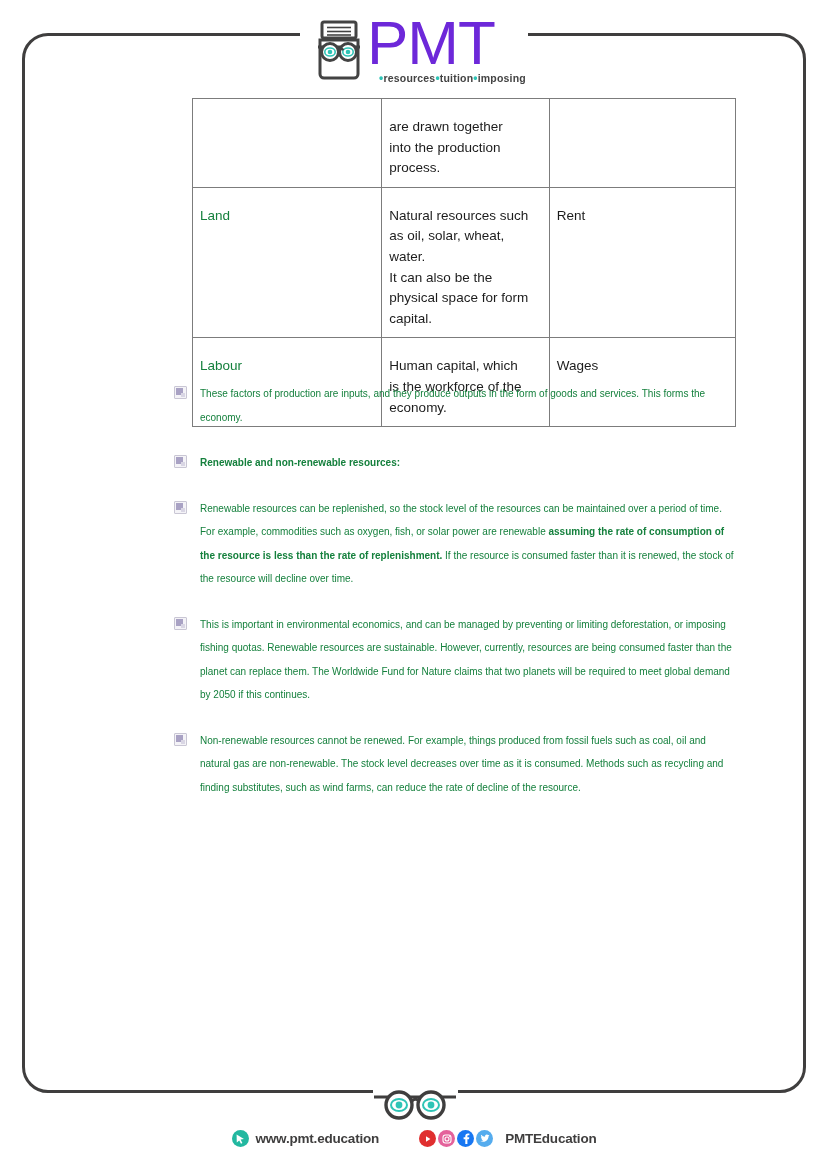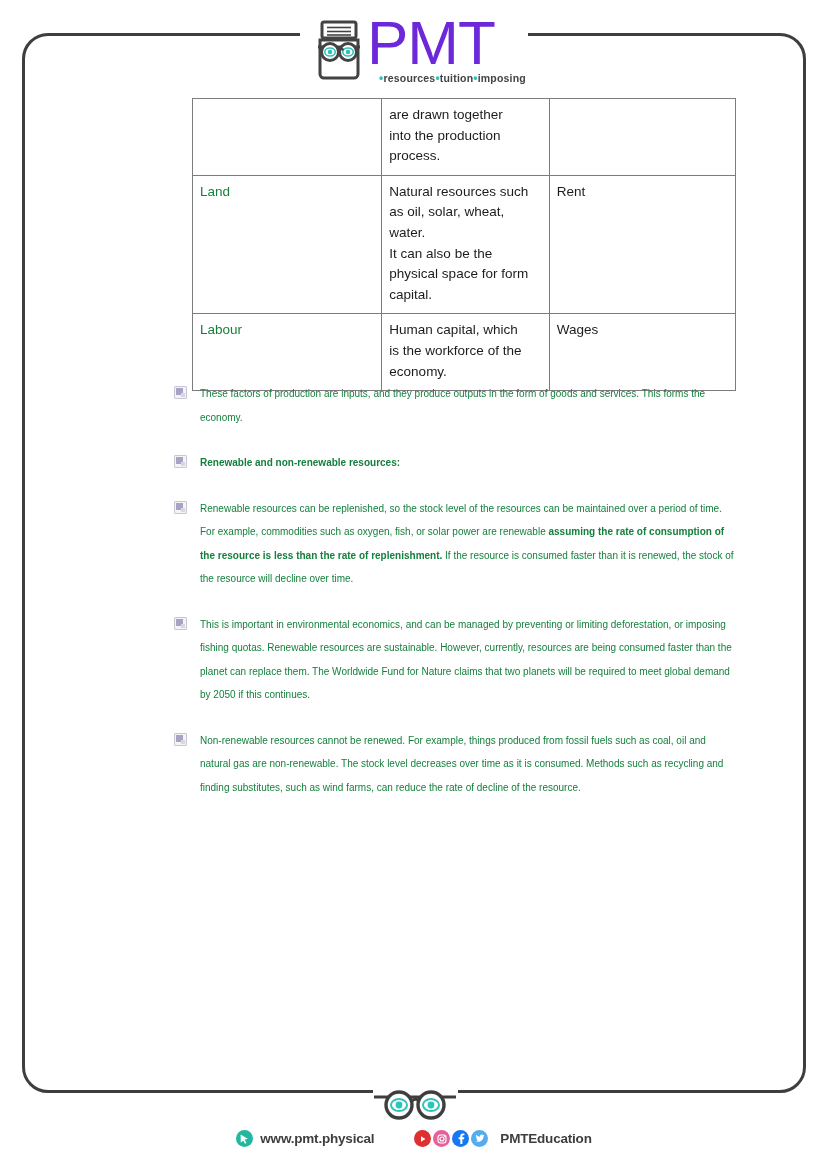--- a/index.html
+++ b/index.html
@@ -91,21 +91,21 @@
     position: absolute;
     left: 192px;
     top: 98px;
     width: 544px;
     border-collapse: collapse;
     table-layout: fixed;
   }
   .content-table td {
     border: 1px solid #7c7c7c;
     vertical-align: top;
-    padding: 6px 7px 8px 7px;
+    padding: 18px 7px 8px 7px;
     font-family: "Liberation Sans", sans-serif;
     font-size: 13.5px;
     line-height: 20.6px;
     color: #1c1c1c;
   }
   .col-a { width: 189px; }
   .col-b { width: 167px; }
   .col-c { width: 186px; }
   .cell-term { color: #1c1c1c; }
   .cell-term .cap { color: #15803d; }
@@ -347,21 +347,21 @@
     </svg>
   </div>
 
   <div class="footer-row">
     <div class="footer-block">
       <span class="web-dot">
         <svg width="9" height="10" viewBox="0 0 9 10">
           <path d="M0.6 0.4 L8 5 L4.6 5.6 L6.4 9 L5 9.7 L3.2 6.4 L0.8 8.5 Z" fill="#ffffff"></path>
         </svg>
       </span>
-      <span class="footer-label">www.pmt.physical</span>
+      <span class="footer-label">www.pmt.education</span>
     </div>
 
     <div class="footer-block">
       <span class="social-icons">
         <span class="soc soc-yt">
           <svg width="8" height="8" viewBox="0 0 8 8">
               <path d="M2 1.3 L6.4 4 L2 6.7 Z" fill="#fff"></path>
             </svg>
         </span>
         <span class="soc soc-ig">

